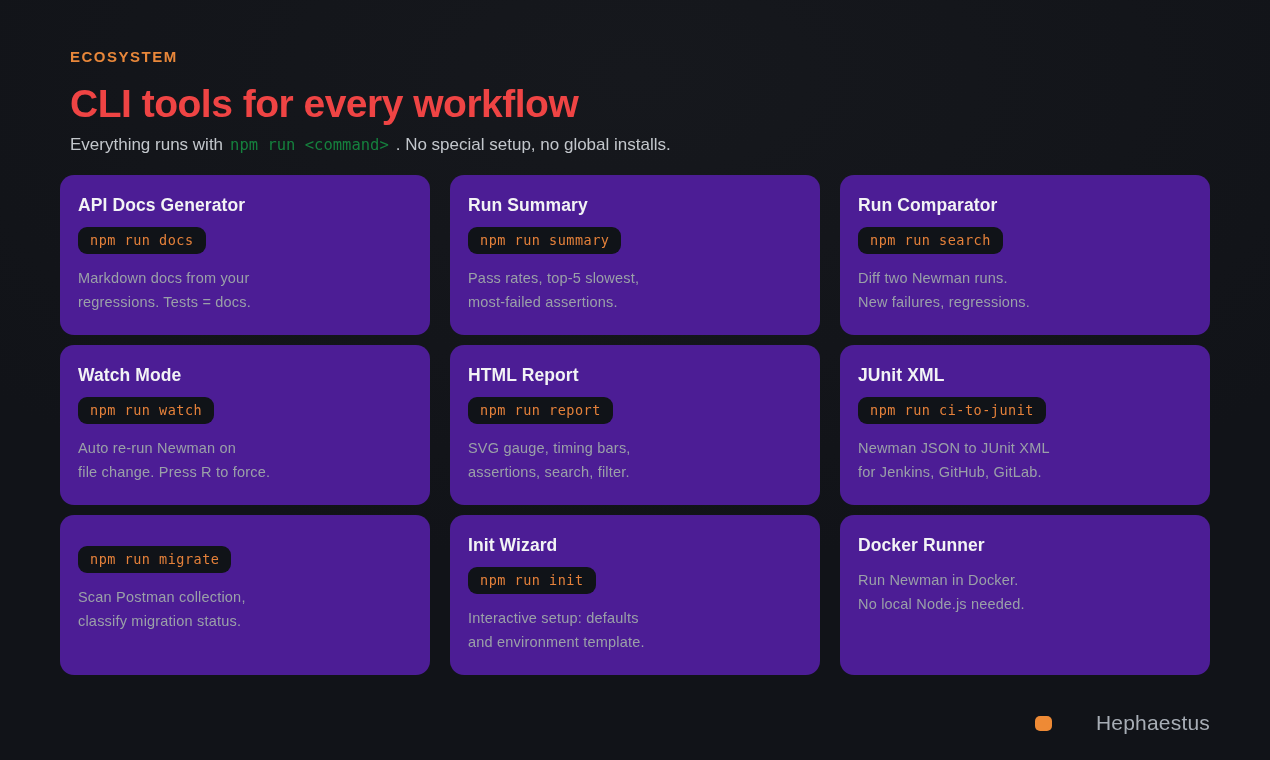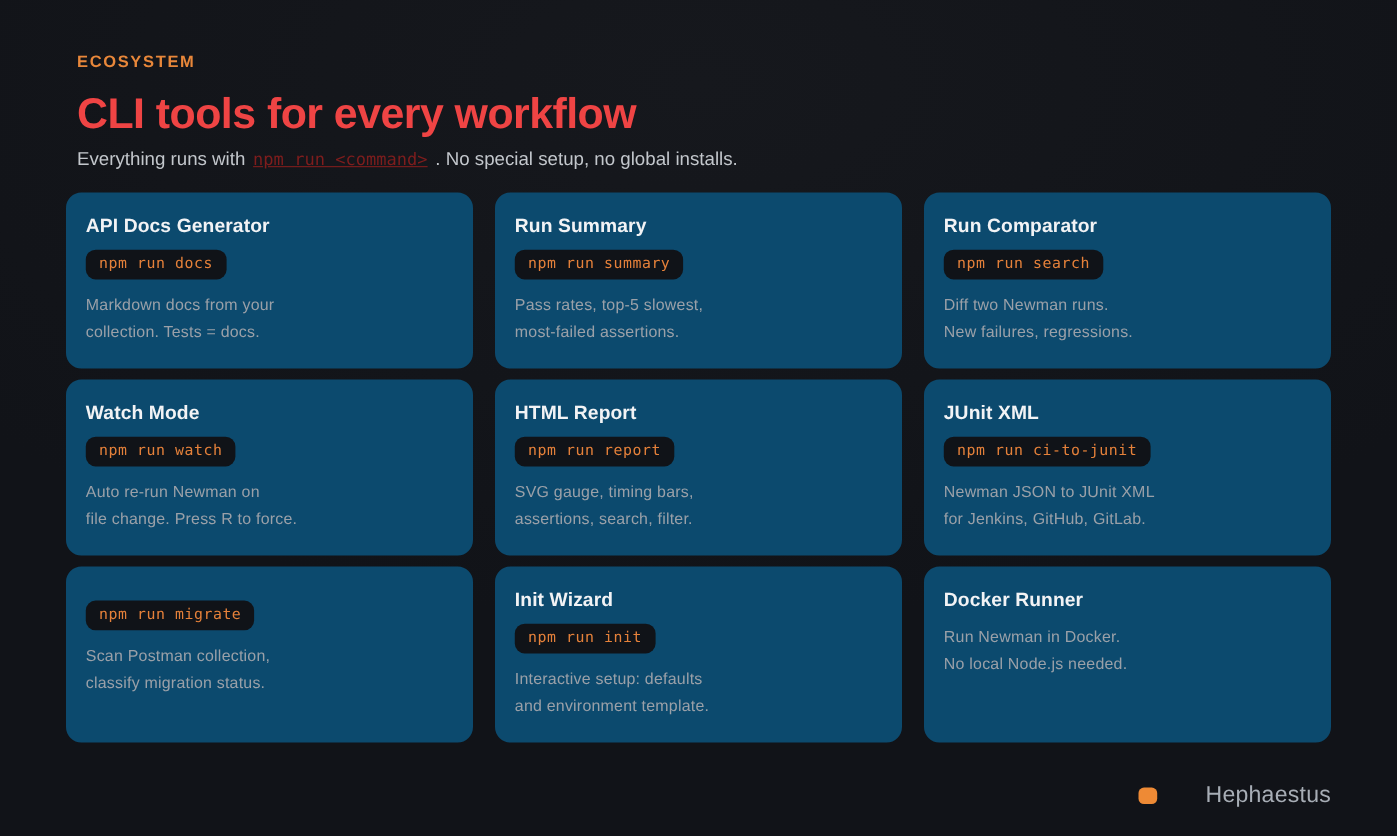--- a/index.html
+++ b/index.html
@@ -30,35 +30,34 @@
   }
   .subtitle {
     margin-top: 6px;
     color: #c3c7cc;
     font-size: 17px;
     line-height: 24px;
   }
   .subtitle .code-inline {
     font-family: "DejaVu Sans Mono", monospace;
     font-size: 15.5px;
-    color: #7f1d1d;
+    color: #15803d;
     margin: 0 7px;
-    text-decoration: underline;
   }
 
   
   .grid {
     margin-top: 18px;
     display: grid;
     grid-template-columns: repeat(3, 1fr);
     column-gap: 20px;
     row-gap: 10px;
   }
   .card {
-    background: #0c4a6e;
+    background: #4c1d95;
     border-radius: 14px;
     height: 160px;
     padding: 20px 18px;
   }
   .card-title {
     color: #f2f3f5;
     font-size: 17.5px;
     font-weight: 600;
     letter-spacing: 0.1px;
   }
@@ -116,21 +115,21 @@
     </div>
   </div>
 
   <div class="grid">
 
     <div class="card">
       <div class="card-title">API Docs Generator</div>
       <div><span class="card-cmd">npm run docs</span></div>
       <div class="card-desc">
         <div>Markdown docs from your</div>
-        <div>collection. Tests = docs.</div>
+        <div>regressions. Tests = docs.</div>
       </div>
     </div>
 
     <div class="card">
       <div class="card-title">Run Summary</div>
       <div><span class="card-cmd">npm run summary</span></div>
       <div class="card-desc">
         <div>Pass rates, top-5 slowest,</div>
         <div>most-failed assertions.</div>
       </div>

